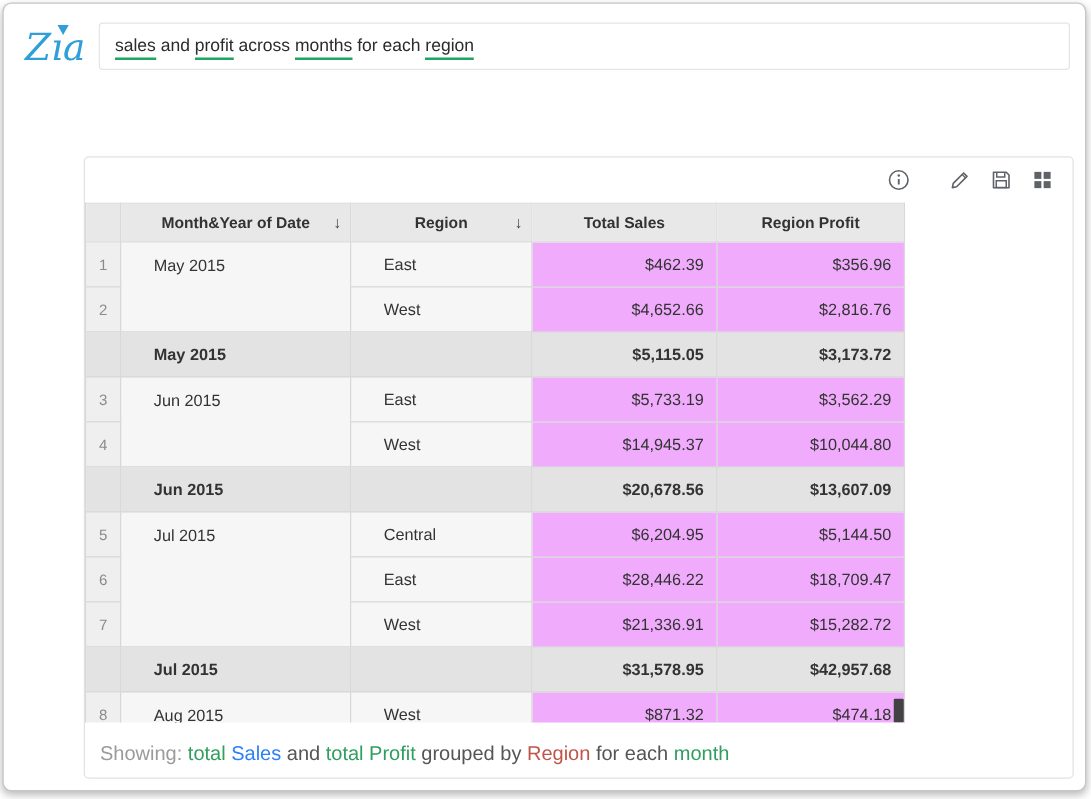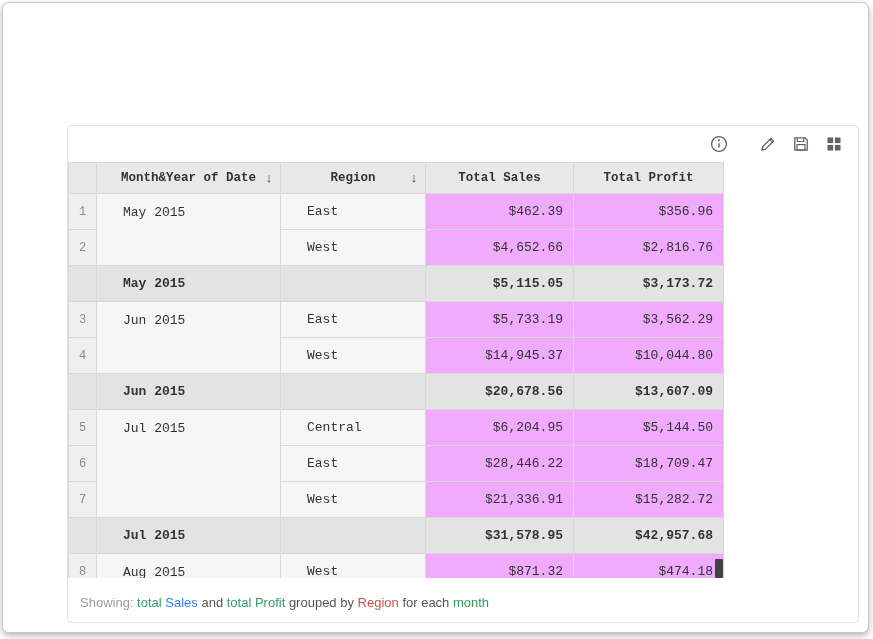--- a/index.html
+++ b/index.html
@@ -58,21 +58,21 @@
   
   .table-wrap {
     position: relative;
     height: 416px;
     overflow: hidden;
   }
   table.result {
     border-collapse: collapse;
     table-layout: fixed;
     width: 655px;
-    font-size: 13px; color: #333; font-family: Liberation Mono, monospace;
+    font-size: 13px; color: #333;
   }
   table.result th, table.result td {
     border: 1px solid #d8d8d8;
   }
   table.result thead th {
     height: 31px;
     background: #e8e8e8;
     font-weight: bold; font-size: 12.5px; color: #333;
     text-align: center;
     position: relative;
@@ -97,29 +97,38 @@
     position: absolute;
     left: 647px; bottom: 0;
     width: 8px; height: 19px;
     background: #424242;
     border-radius: 1px;
     cursor: pointer;
   }
   
   .showing {
     padding: 17px 12px 0 12px;
-    font-size: 13px; color: #555;
+    font-size: 16px; color: #555;
     white-space: nowrap;
   }
 </style>
 </head>
 <body>
 
 <div class="window">
 
+  <div class="topbar">
+    <div class="zia-logo">
+      <svg viewBox="0 0 52 40" width="52" height="40">
+        <text x="1" y="31" font-family="'DejaVu Serif', serif" font-style="italic" font-size="30" fill="#2e9fd9">Zıa</text>
+        <polygon points="27,3 36,3 31.5,11" fill="#2e9fd9"></polygon>
+      </svg>
+    </div>
+    <div class="query-box"><span class="ul">sales</span><span> and </span><span class="ul">profit</span><span> across </span><span class="ul">months</span><span> for each </span><span class="ul">region</span></div>
+  </div>
 
   <div class="card">
 
     <div class="toolbar">
       <span class="icon-btn info">
         <svg viewBox="0 0 18 18" width="18" height="18">
           <circle cx="9" cy="9" r="7.4" fill="none" stroke="#5f6368" stroke-width="1.3"></circle>
           <line x1="9" y1="8.2" x2="9" y2="12.6" stroke="#5f6368" stroke-width="1.5"></line>
           <circle cx="9" cy="5.3" r="1" fill="#5f6368"></circle>
         </svg>
@@ -164,21 +173,21 @@
               <span class="arrow">↓</span>
             </th>
             <th>
               <span>Region</span>
               <span class="arrow">↓</span>
             </th>
             <th>
               <span>Total Sales</span>
             </th>
             <th>
-              <span>Total Profit</span>
+              <span>Region Profit</span>
             </th>
           </tr>
         </thead>
         <tbody>
             <tr class="data">
               <td class="gutter">1</td>
               <td class="month group" rowspan="2">May 2015</td>
               <td class="region">East</td>
               <td class="num">$462.39</td>
               <td class="num">$356.96</td>

